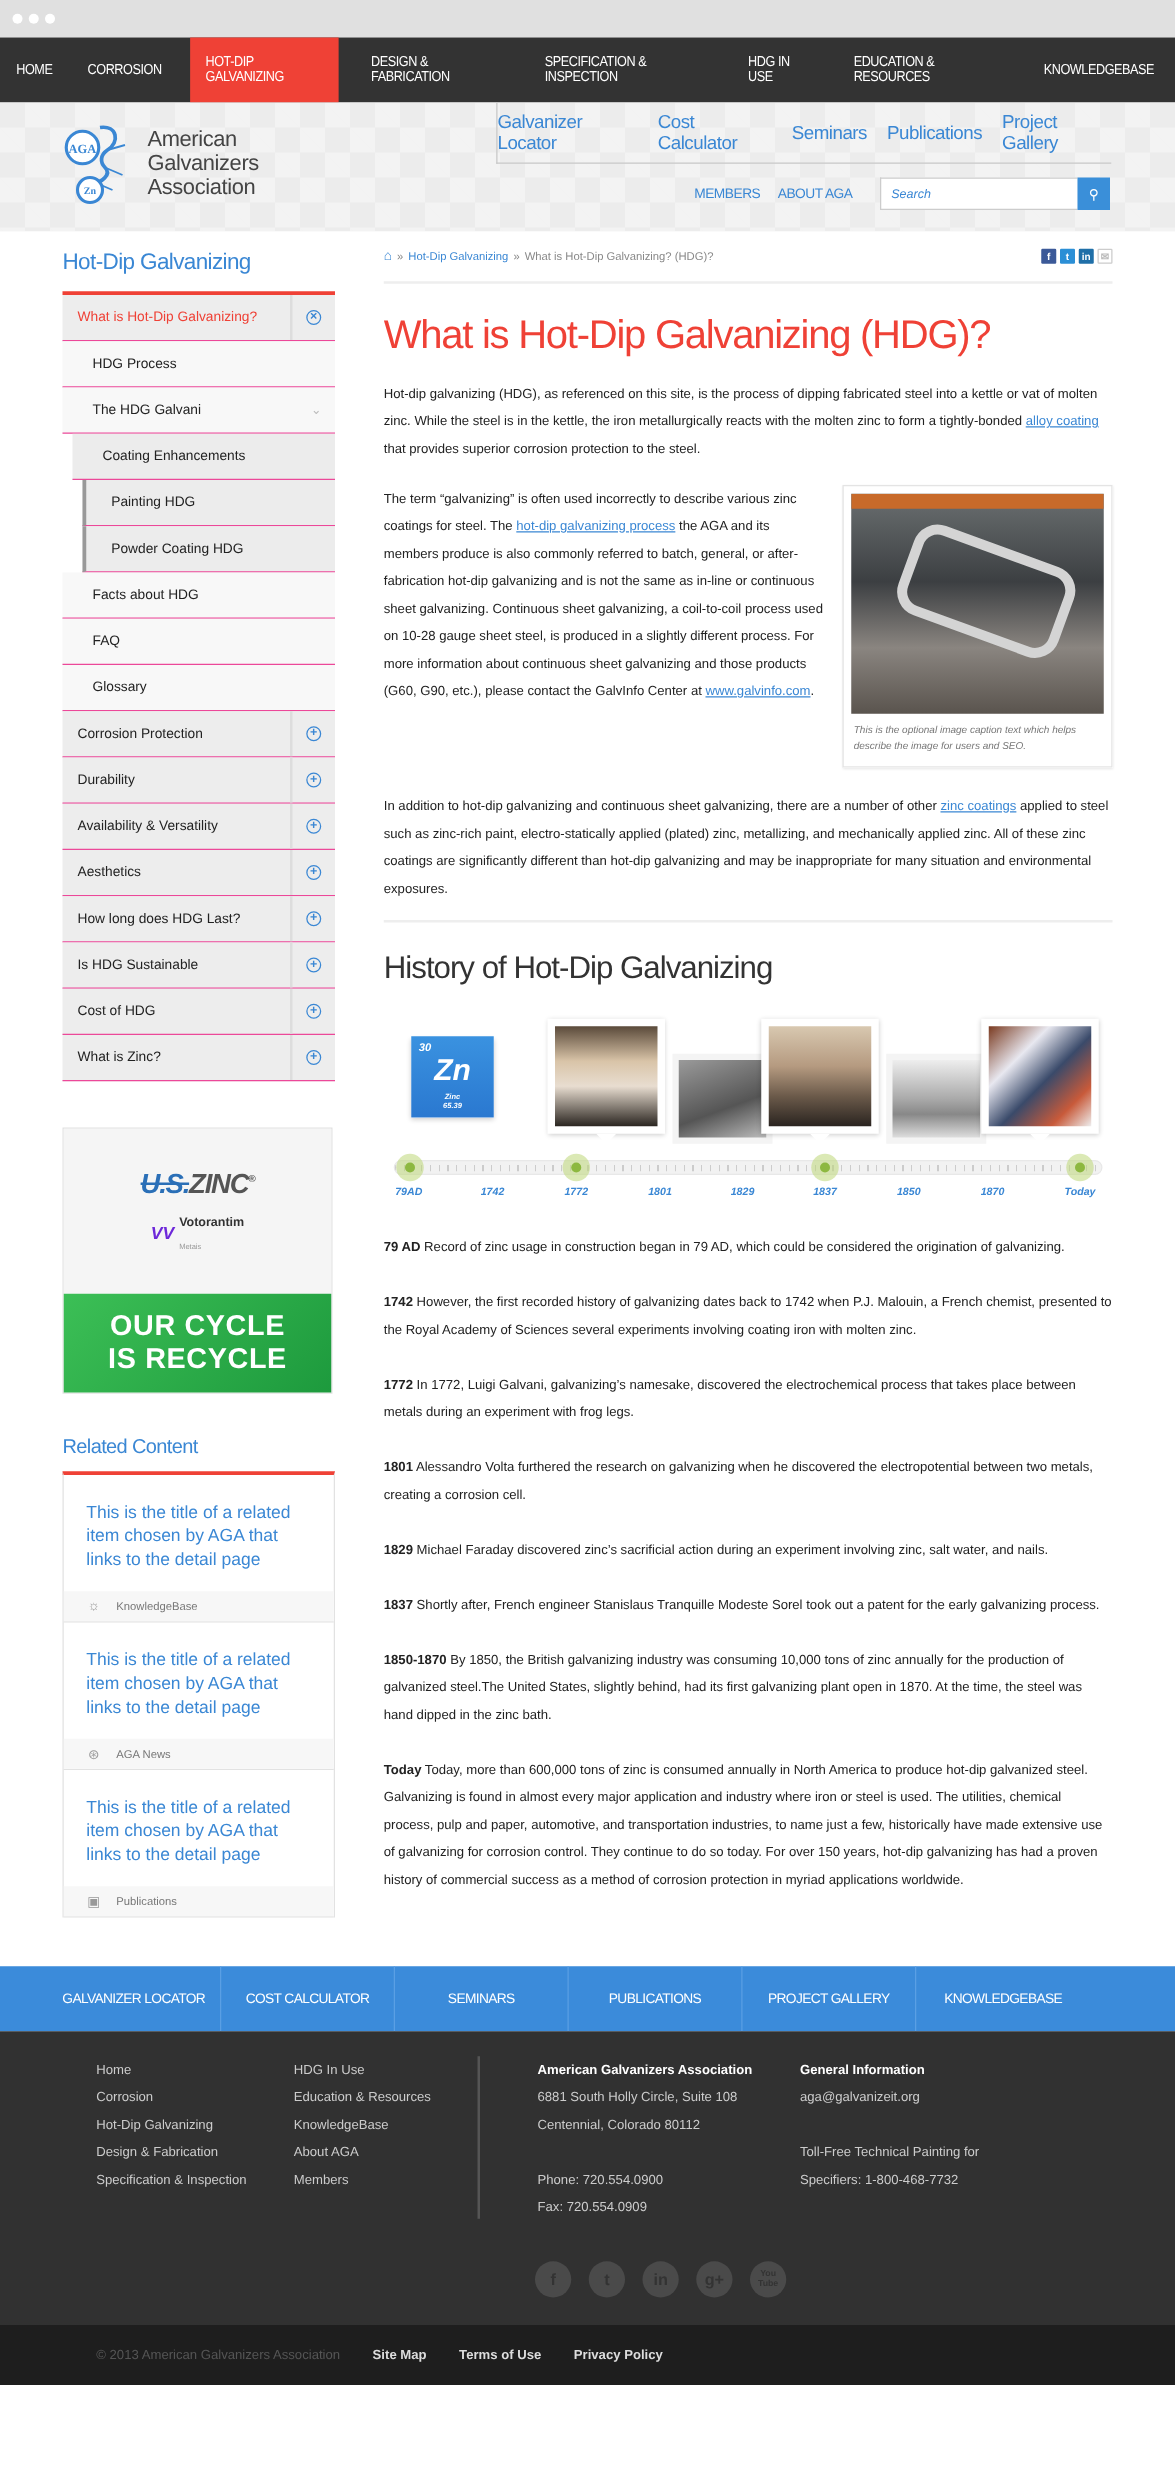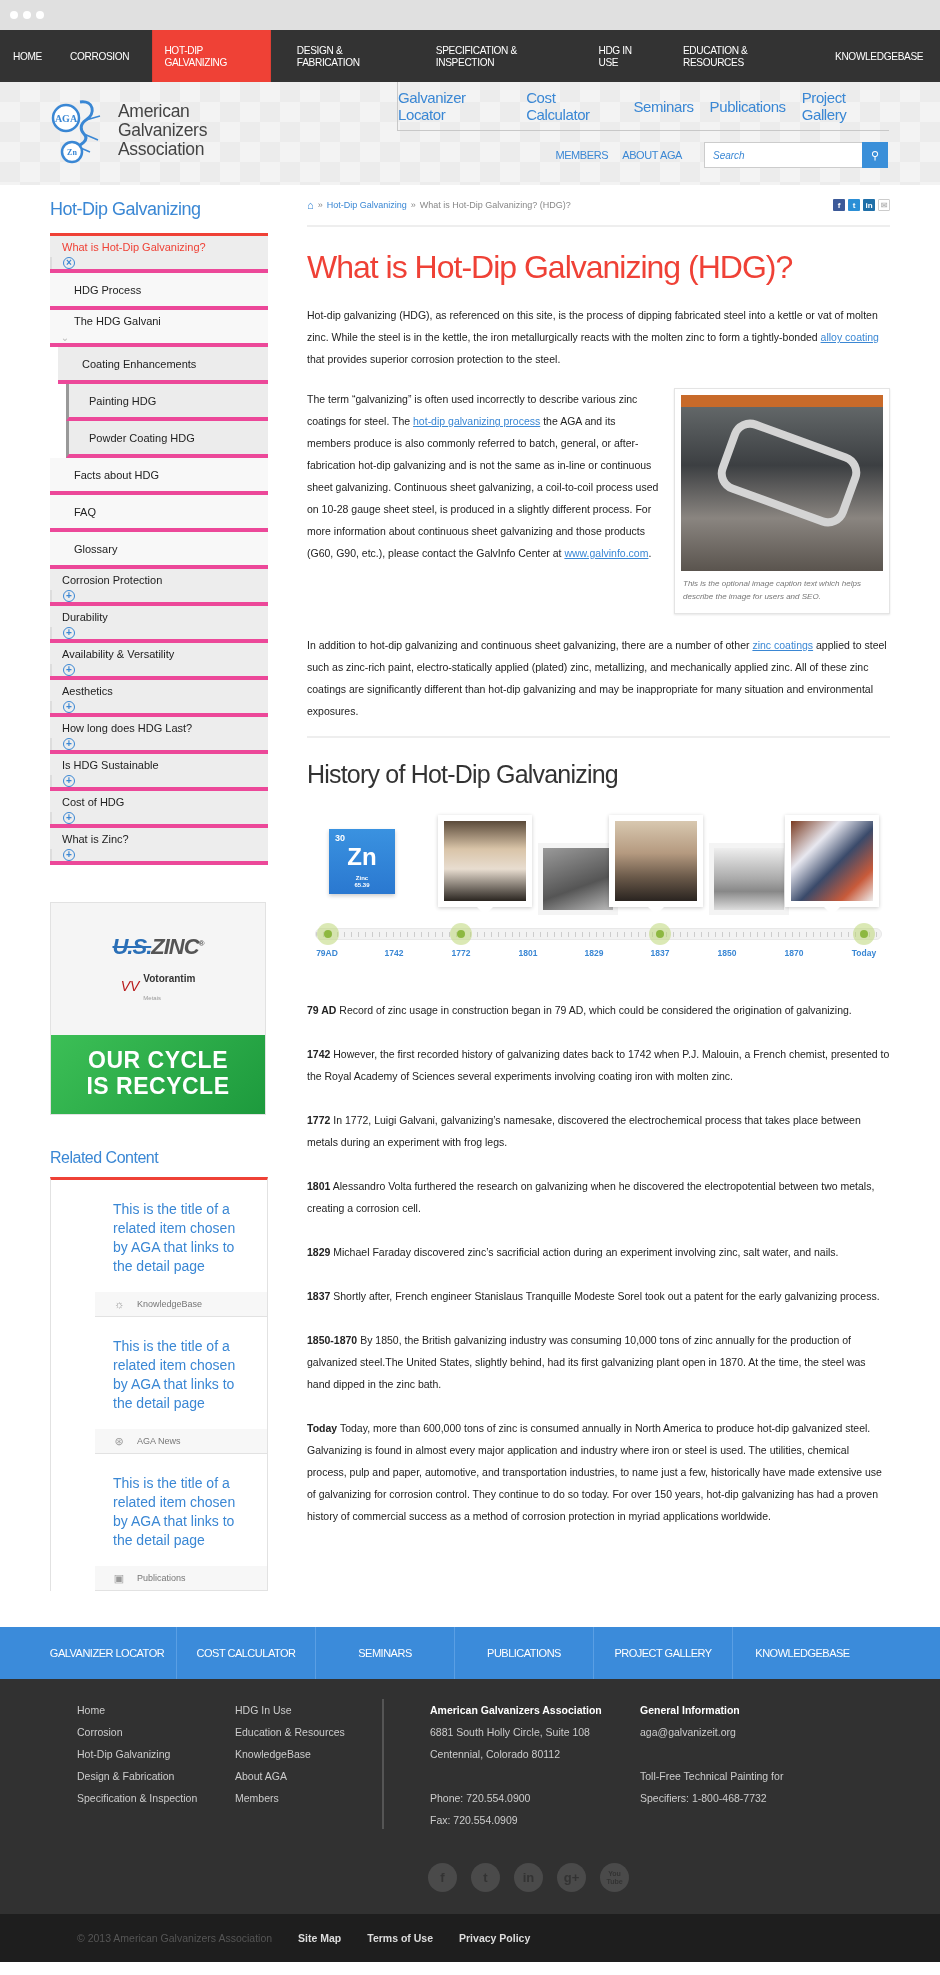--- a/index.html
+++ b/index.html
@@ -33,46 +33,46 @@
   .search input::placeholder { color: #3a87d4; }
   .search button { width: 26px; height: 26px; border: none; background: #3a8fd9; color: #fff; font-size: 11px; }
 
   
   .page { display: flex; padding: 0 50px 0 50px; }
   .sidebar { width: 218px; flex: none; }
   .main { width: 583px; margin-left: 39px; }
 
   .side-title { color: #3a87d4; font-size: 18px; letter-spacing: -0.5px; margin: 14px 0 13px; font-weight: 300; }
   .sidenav { border-top: 3px solid #ef4136; }
-  .sn-item { display: flex; align-items: stretch; height: 37px; border-bottom: 4px solid #ec4899; font-size: 11px; flex-direction: column; }
+  .sn-item { display: flex; align-items: stretch; height: 37px; border-bottom: 1px solid #ec4899; font-size: 11px; }
   .sn-label { flex: 1; display: flex; align-items: center; padding-left: 12px; color: #222; }
   .sn-btn { width: 36px; border-left: 2px solid #ddd; display: flex; align-items: center; justify-content: center; }
   .sn-btn .circ { width: 12px; height: 12px; border: 1.5px solid #3a87d4; border-radius: 50%; color: #3a87d4; font-size: 10px; line-height: 9px; text-align: center; font-weight: bold; }
   .sn-item.top { background: #ededed; }
   .sn-item.current .sn-label { color: #ef4136; }
   .sn-item.sub { background: #f8f8f8; }
   .sn-item.sub .sn-label { padding-left: 24px; }
   .sn-item.sub2 { background: #ececec; margin-left: 8px; }
   .sn-item.sub2 .sn-label { padding-left: 24px; }
   .sn-item.sub3 { background: #ececec; margin-left: 16px; border-left: 3px solid #999; }
   .sn-item.sub3 .sn-label { padding-left: 20px; }
   .chev { width: 30px; display: flex; align-items: center; justify-content: center; color: #bbb; font-size: 10px; }
 
   .ad { margin-top: 37px; width: 216px; height: 213px; border: 1px solid #e2e2e2; }
   .ad-top { height: 132px; background: #f5f5f5; display: flex; flex-direction: column; align-items: center; justify-content: center; }
   .uszinc { font-size: 22px; font-weight: bold; font-style: italic; color: #555; letter-spacing: -1px; }
   .uszinc .us { color: #2a6fb7; text-decoration: line-through; }
   .voto { margin-top: 8px; display: flex; align-items: center; gap: 4px; }
-  .voto .v { color: #b91c1c; font-weight: normal; font-size: 14px; font-style: italic; }
+  .voto .v { color: #6d28d9; font-weight: bold; font-size: 14px; font-style: italic; }
   .voto .name { font-size: 10px; font-weight: bold; color: #333; line-height: 10px; }
   .voto .sub { font-size: 6px; color: #999; }
   .ad-bottom { height: 79px; background: linear-gradient(135deg, #3cbf56, #1d9a3d); color: #fff; font-size: 23px; font-weight: bold; text-align: center; line-height: 26px; padding-top: 12px; letter-spacing: 0.5px; }
 
   .rel-title { color: #3a87d4; font-size: 16px; letter-spacing: -0.5px; margin: 34px 0 10px; }
-  .related { border-top: 3px solid #ef4136; border-left: 1px solid #e2e2e2; border-right: 1px solid #e2e2e2; padding-left: 44px; }
+  .related { border-top: 3px solid #ef4136; border-left: 1px solid #e2e2e2; border-right: 1px solid #e2e2e2; }
   .rel-item { border-bottom: 1px solid #e2e2e2; }
   .rel-item .t { padding: 20px 16px 16px 18px; color: #3a87d4; font-size: 14px; line-height: 19px; }
   .rel-item .meta { background: #f7f7f7; height: 24px; display: flex; align-items: center; padding-left: 18px; gap: 12px; font-size: 9px; color: #777; }
   .rel-item .meta .ic { color: #999; font-size: 11px; width: 12px; text-align: center; }
 
   
   .crumb-row { display: flex; justify-content: space-between; align-items: center; height: 42px; border-bottom: 2px solid #eee; }
   .crumbs { font-size: 9px; color: #888; display: flex; align-items: center; gap: 4px; }
   .crumbs .home { color: #3a87d4; font-size: 11px; }
   .crumbs a { color: #3a87d4; }
@@ -92,21 +92,21 @@
   .figure { width: 216px; flex: none; border: 1px solid #e4e4e4; padding: 6px; box-shadow: 0 1px 2px rgba(0,0,0,0.1); height: 226px; }
   .figure .img { width: 100%; height: 176px; background: linear-gradient(180deg, #6a6f70 0%, #3c3f42 40%, #8a8580 70%, #5a544e 100%); position: relative; overflow: hidden; }
   .figure .img:before { content: ""; position: absolute; left: 40px; top: 40px; width: 120px; height: 60px; border: 8px solid #d4d4d4; border-radius: 20px; transform: rotate(20deg); }
   .figure .img:after { content: ""; position: absolute; left: 0; top: 0; right: 0; height: 12px; background: #c86a2a; }
   .figure .cap { font-size: 8px; font-style: italic; color: #777; line-height: 13px; margin-top: 6px; padding: 0 2px; }
 
   hr.sep { border: none; border-top: 2px solid #eee; margin: 14px 0 22px; }
   h2 { font-size: 25px; font-weight: 300; color: #333; letter-spacing: -0.8px; margin-bottom: 26px; }
 
   
-  .timeline { position: relative; height: 148px; margin-bottom: 36px; }
+  .timeline { position: relative; height: 148px; margin-bottom: 24px; font-style: italic; }
   .zn { position: absolute; left: 22px; top: 14px; width: 66px; height: 65px; background: linear-gradient(180deg,#3a92e0,#2a78d0); color: #fff; box-shadow: 0 2px 4px rgba(0,0,0,0.2); }
   .zn .num { position: absolute; left: 6px; top: 4px; font-size: 9px; font-weight: bold; }
   .zn .sym { position: absolute; left: 0; right: 0; top: 14px; text-align: center; font-size: 24px; font-weight: bold; }
   .zn .nm { position: absolute; left: 0; right: 0; top: 46px; text-align: center; font-size: 6px; font-weight: bold; line-height: 7px; }
   .tl-photo { position: absolute; background: #fff; padding: 6px; box-shadow: 0 1px 4px rgba(0,0,0,0.2); }
   .tl-photo .ph { width: 82px; height: 80px; }
   .tl-photo.big:after { content: ""; position: absolute; left: 50%; bottom: -8px; margin-left: -8px; border-left: 8px solid transparent; border-right: 8px solid transparent; border-top: 8px solid #fff; }
   .tl-photo.small { padding: 5px; background: #f4f4f4; box-shadow: none; }
   .tl-photo.small .ph { width: 70px; height: 62px; }
   .track { position: absolute; left: 8px; right: 8px; top: 113px; height: 12px; border-radius: 6px; background: #f2f2f2; border: 1px solid #e8e8e8;

